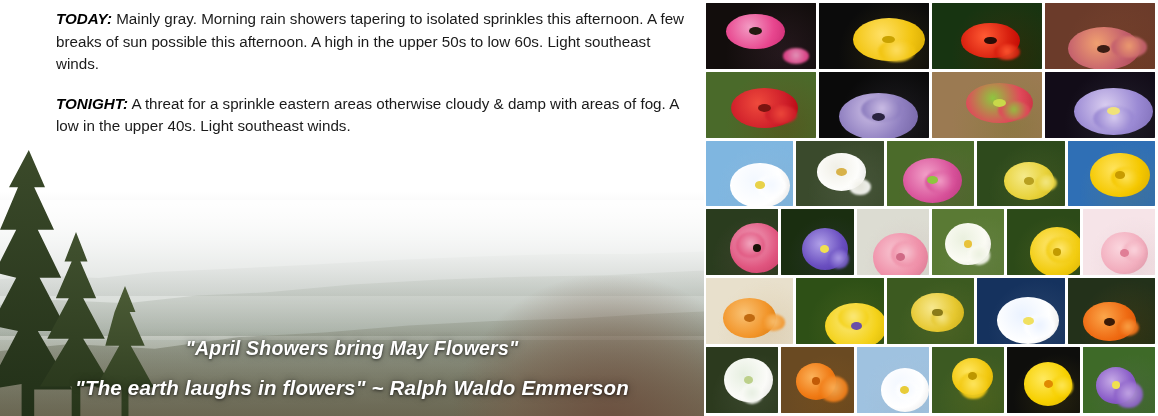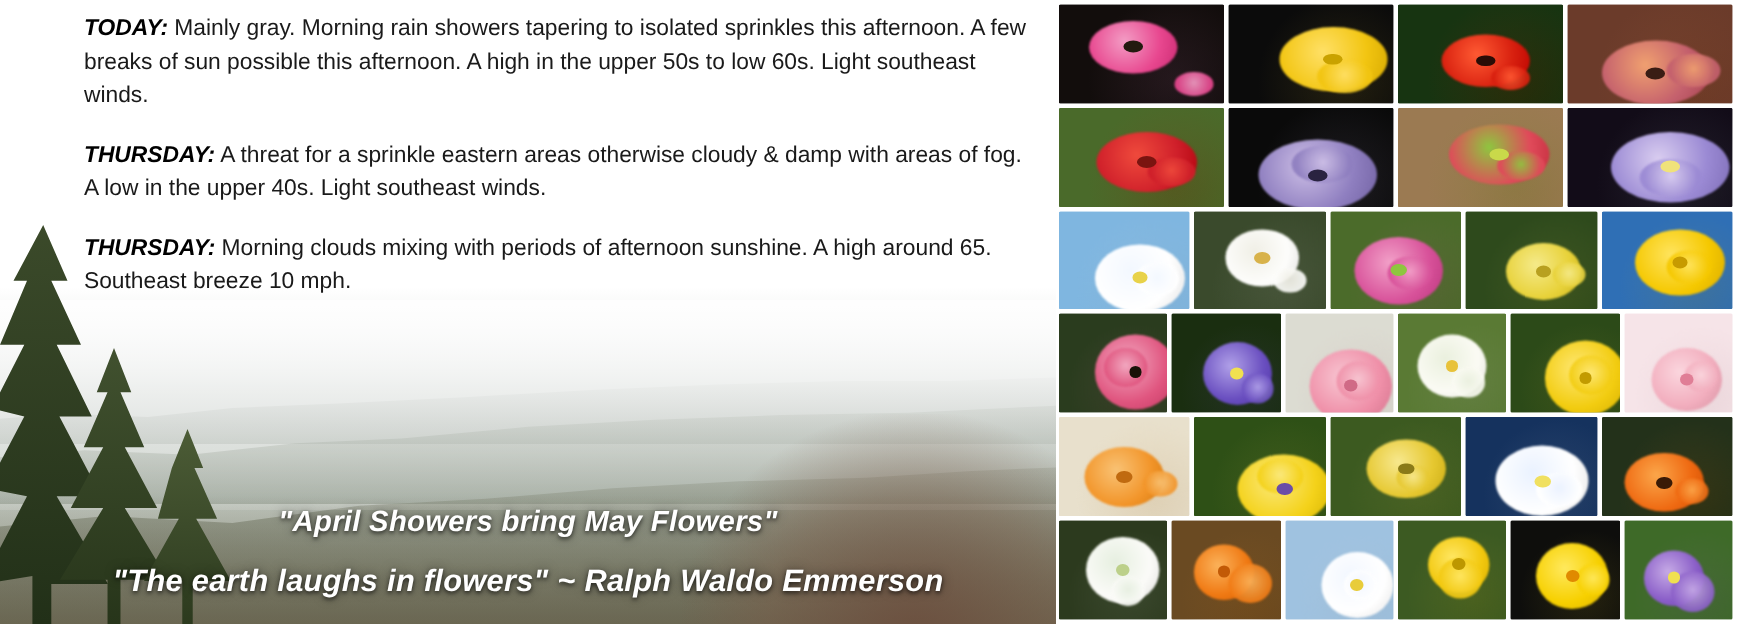--- a/index.html
+++ b/index.html
@@ -222,24 +222,21 @@
       <div class="tree tree-a"></div>
       <div class="tree tree-b"></div>
       <div class="tree tree-c"></div>
     </div>
 
     <div class="text-block">
       <p class="forecast-para">
         <span class="lead">TODAY</span><span class="lead">:</span><span> Mainly gray. Morning rain showers tapering to isolated sprinkles this afternoon. A few breaks of sun possible this afternoon. A high in the upper 50s to low 60s. Light southeast winds.</span>
       </p>
       <p class="forecast-para">
-        <span class="lead">THURSDAY:</span><span> A threat for a sprinkle eastern areas otherwise cloudy &amp; damp with areas of fog. A low in the upper 40s. Light southeast winds.</span>
-      </p>
-      <p class="forecast-para">
-        <span class="lead">THURSDAY</span><span class="lead">:</span><span> Morning clouds mixing with periods of afternoon sunshine. A high around 65. Southeast breeze 10 mph.</span>
+        <span class="lead">TONIGHT:</span><span> A threat for a sprinkle eastern areas otherwise cloudy &amp; damp with areas of fog. A low in the upper 40s. Light southeast winds.</span>
       </p>
     </div>
 
     <div class="quotes">
       <div class="quote-1">"April Showers bring May Flowers"</div>
       <div class="quote-2">"The earth laughs in flowers"  ~ Ralph Waldo Emmerson</div>
     </div>
   </div>
 
   <div class="collage" id="collage">

